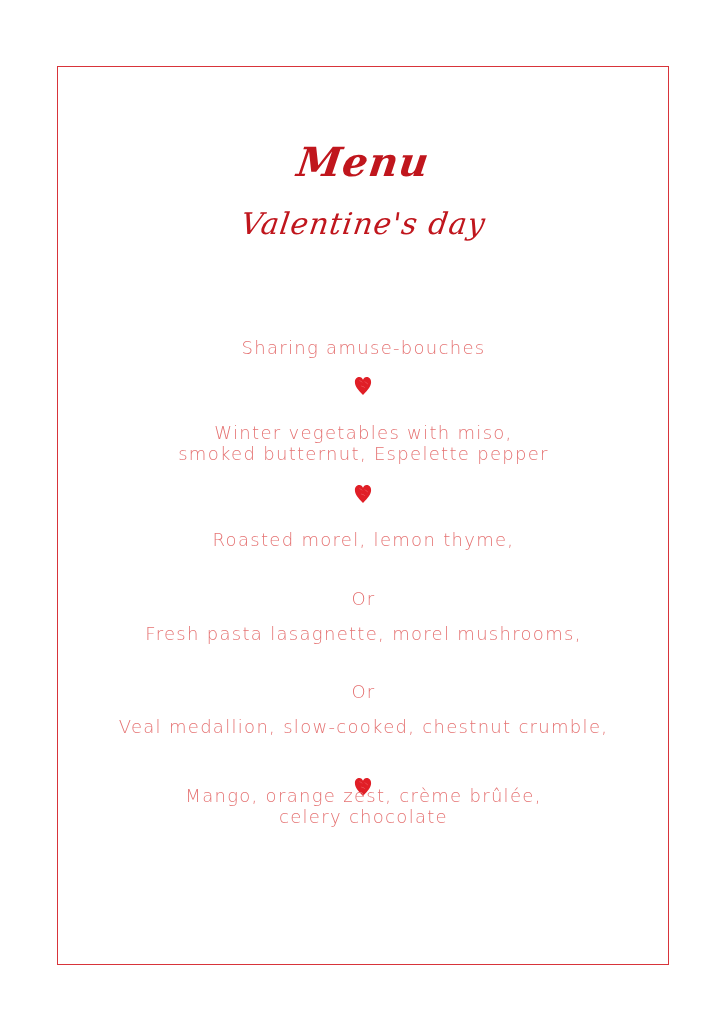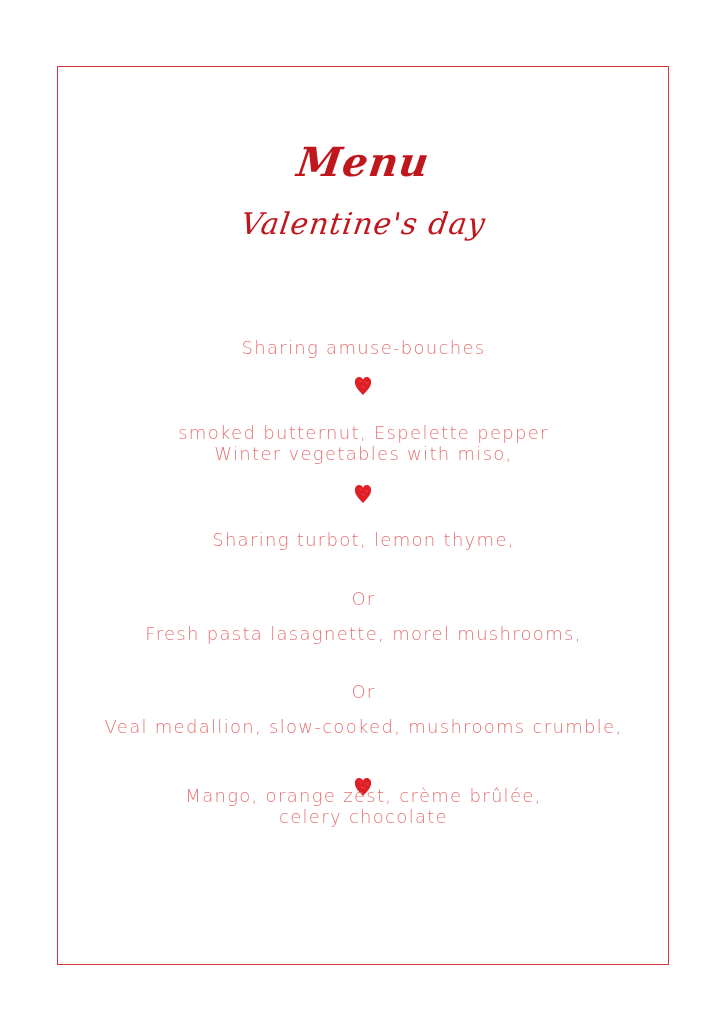--- a/index.html
+++ b/index.html
@@ -34,47 +34,47 @@
 <div class="item" style="top:337px">
   <div>Sharing amuse-bouches</div>
 </div>
 
 <svg class="heart" style="top:376px" viewBox="0 0 20 22">
   <path d="M10 21 C4 15 1 11 1 6.5 C1 3 3.5 1 6 1 C8 1 9.3 2.3 10 4 C10.7 2.3 12 1 14 1 C16.5 1 19 3 19 6.5 C19 11 16 15 10 21 Z" fill="#e01e26"></path>
   <path d="M6 5 C7 6 8 5 9 7 M12 6 C13 8 15 7 15 9 M8 11 C9 12 11 11 12 13" stroke="#f06a70" stroke-width="1" fill="none" opacity="0.6"></path>
 </svg>
 
 <div class="item" style="top:422px">
+  <div>Winter vegetables with miso,</div>
   <div>smoked butternut, Espelette pepper</div>
-  <div>Winter vegetables with miso,</div>
 </div>
 
 <svg class="heart" style="top:484px" viewBox="0 0 20 22">
   <path d="M10 21 C4 15 1 11 1 6.5 C1 3 3.5 1 6 1 C8 1 9.3 2.3 10 4 C10.7 2.3 12 1 14 1 C16.5 1 19 3 19 6.5 C19 11 16 15 10 21 Z" fill="#e01e26"></path>
   <path d="M6 5 C7 6 8 5 9 7 M12 6 C13 8 15 7 15 9 M8 11 C9 12 11 11 12 13" stroke="#f06a70" stroke-width="1" fill="none" opacity="0.6"></path>
 </svg>
 
 <div class="item" style="top:529px">
-  <div>Sharing turbot, lemon thyme,</div>
+  <div>Roasted morel, lemon thyme,</div>
 </div>
 
 <div class="item" style="top:588px">
   <div>Or</div>
 </div>
 
 <div class="item" style="top:623px">
   <div>Fresh pasta lasagnette, morel mushrooms,</div>
 </div>
 
 <div class="item" style="top:681px">
   <div>Or</div>
 </div>
 
 <div class="item" style="top:716px">
-  <div>Veal medallion, slow-cooked, mushrooms crumble,</div>
+  <div>Veal medallion, slow-cooked, chestnut crumble,</div>
 </div>
 
 <svg class="heart" style="top:777px" viewBox="0 0 20 22">
   <path d="M10 21 C4 15 1 11 1 6.5 C1 3 3.5 1 6 1 C8 1 9.3 2.3 10 4 C10.7 2.3 12 1 14 1 C16.5 1 19 3 19 6.5 C19 11 16 15 10 21 Z" fill="#e01e26"></path>
   <path d="M6 5 C7 6 8 5 9 7 M12 6 C13 8 15 7 15 9 M8 11 C9 12 11 11 12 13" stroke="#f06a70" stroke-width="1" fill="none" opacity="0.6"></path>
 </svg>
 
 <div class="item" style="top:785px">
   <div>Mango, orange zest, crème brûlée,</div>
   <div>celery chocolate</div>

